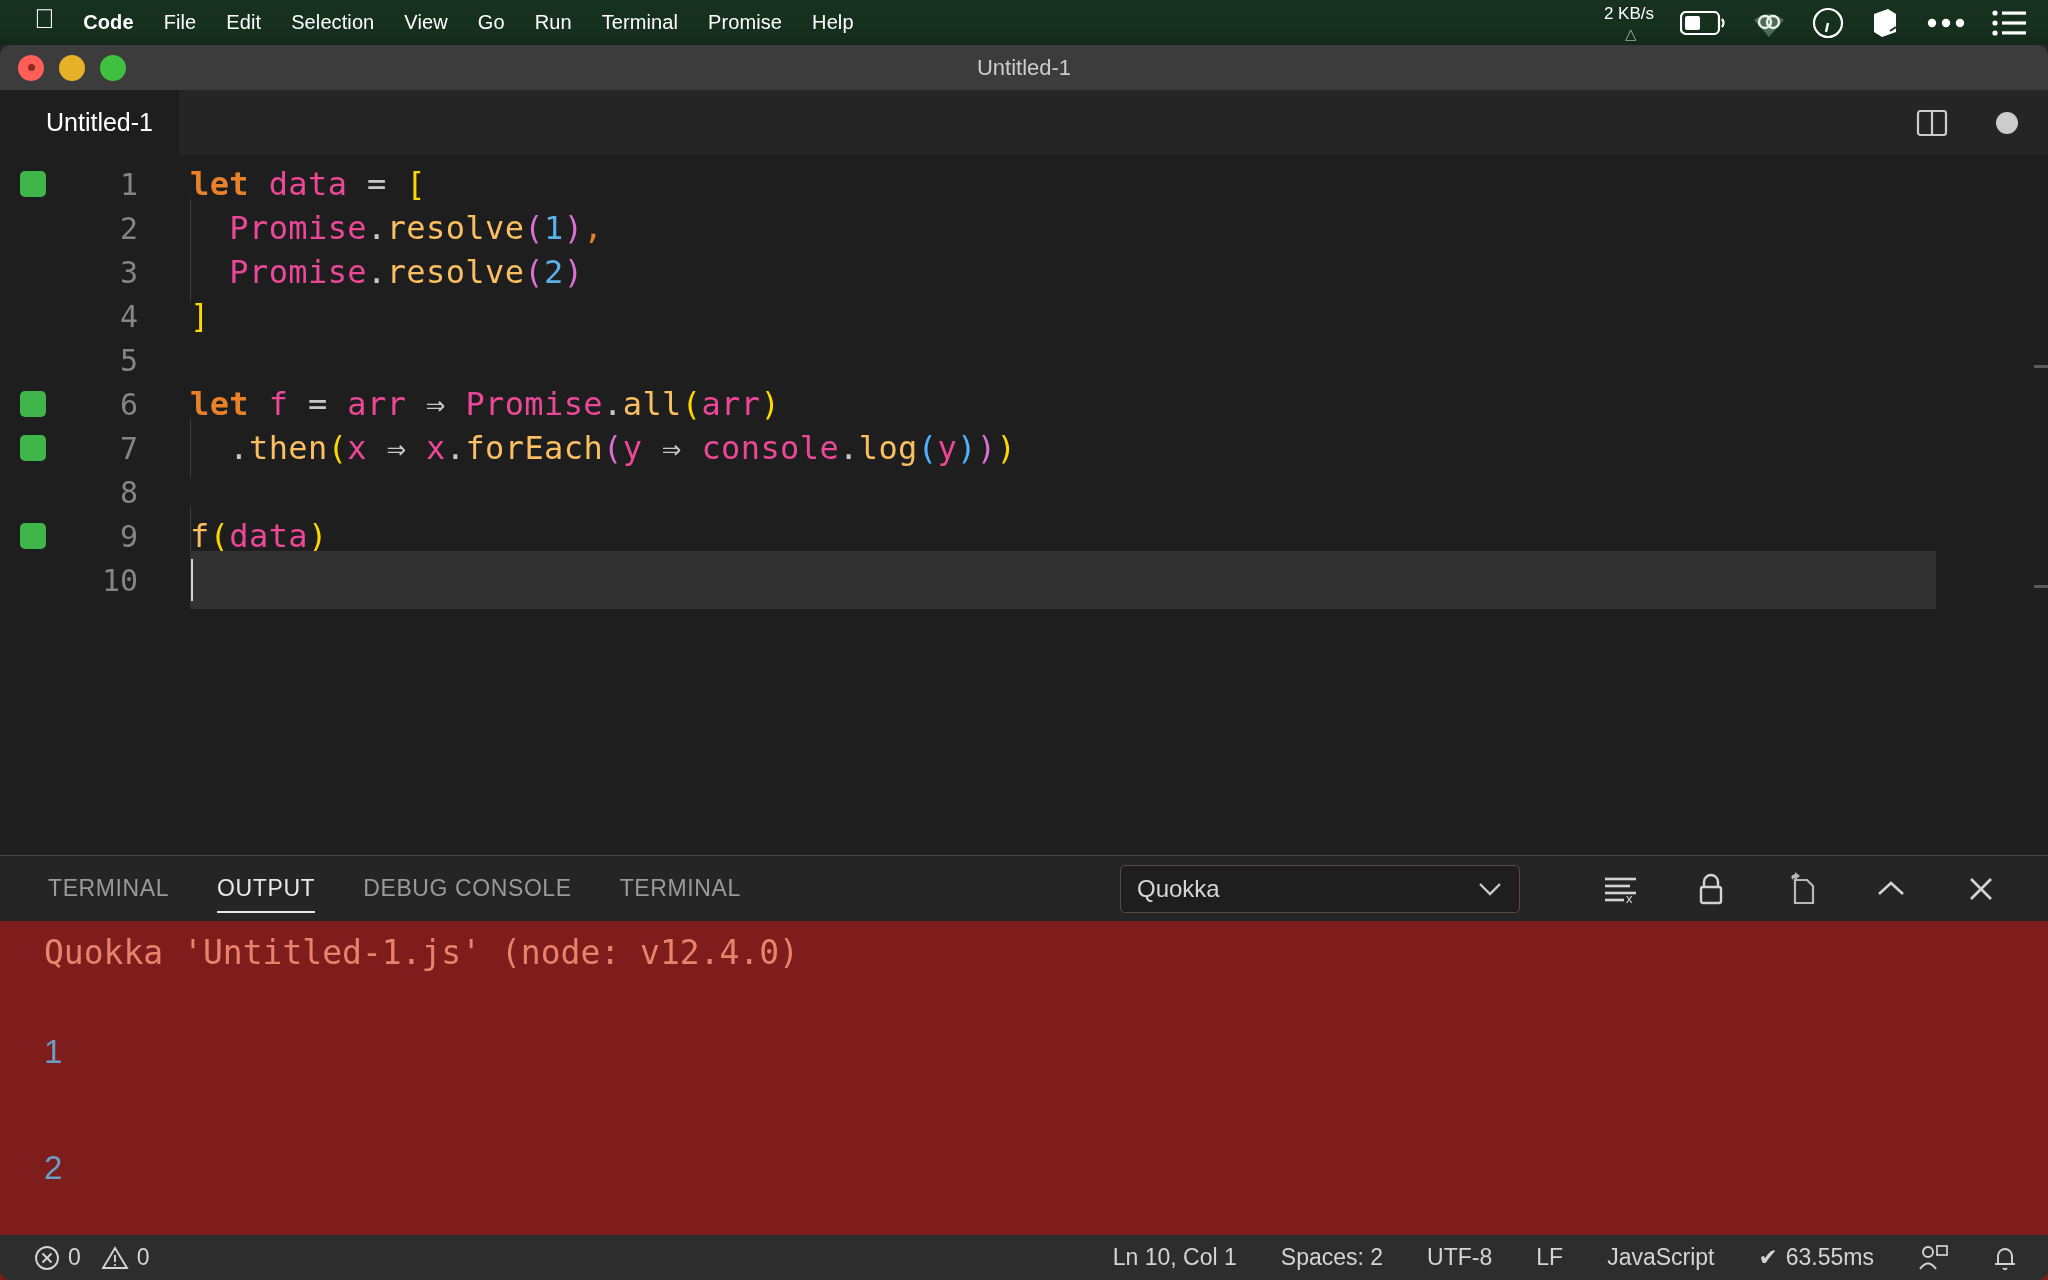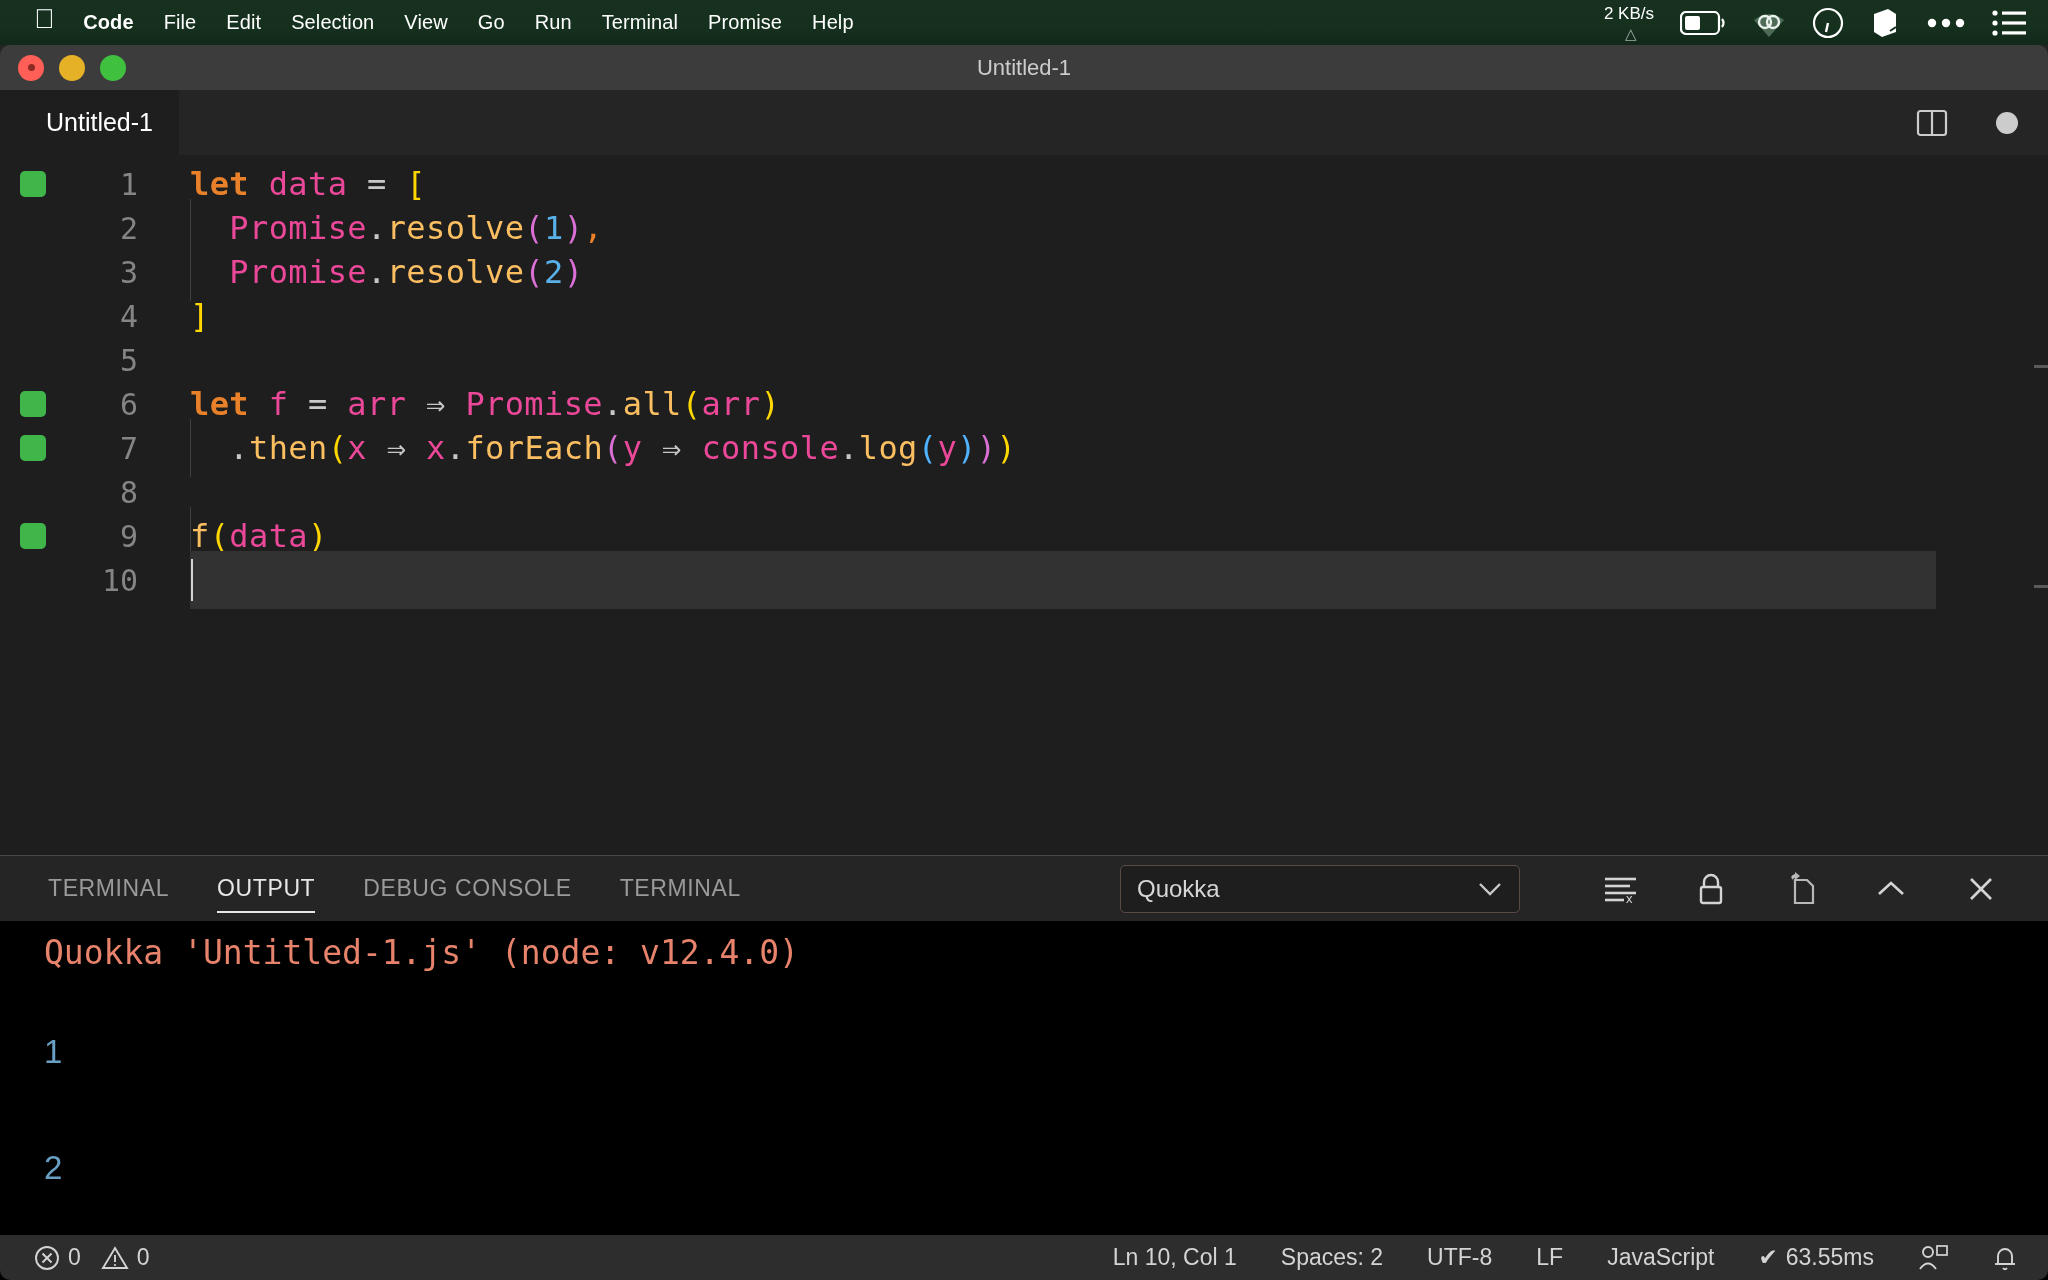--- a/index.html
+++ b/index.html
@@ -118,21 +118,21 @@
   #channel-select{
     width:400px; height:48px; border:1px solid #5a4a45; border-radius:5px;
     background:#1e1e1e; color:#d6d6d6; font-size:24px;
     display:flex; align-items:center; padding:0 16px; margin-right:48px;
   }
   #channel-select .chev{ margin-left:auto; font-size:20px; color:#c9c9c9; }
   .pico{ width:74px; height:65px; display:flex; align-items:center; justify-content:center; }
 
   #panel-body{
     position:absolute; top:65px; left:0; width:2048px; height:360px;
-    background:#000000; overflow:hidden;
+    background:#7f1d1d; overflow:hidden;
   }
   .outline{
     font-family:"DejaVu Sans Mono", monospace; font-size:33px;
     white-space:pre; position:absolute; left:44px;
   }
   .out-head{ color:#e8836b; top:12px; }
   .out-val{ font-family:"Liberation Sans", sans-serif; color:#6a9fc4; font-size:33px; }
 
   
   #statusbar{

